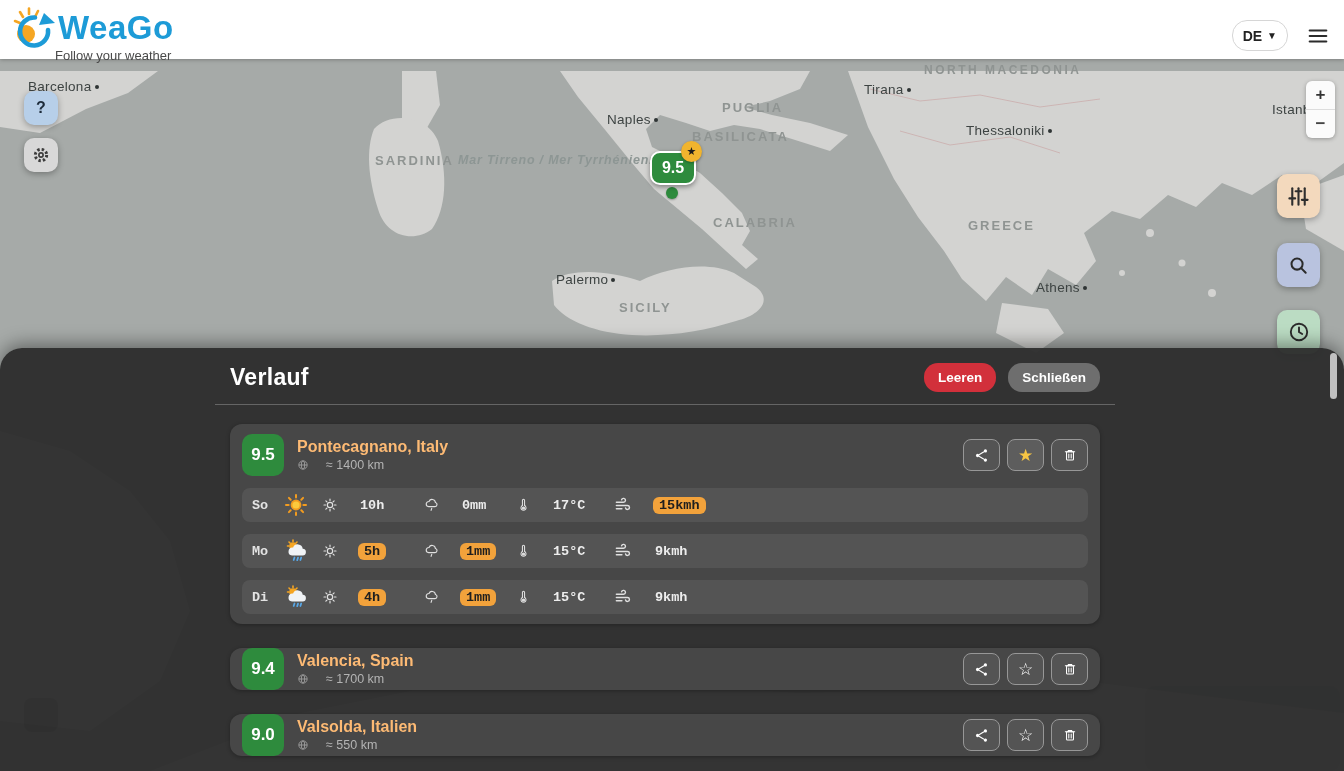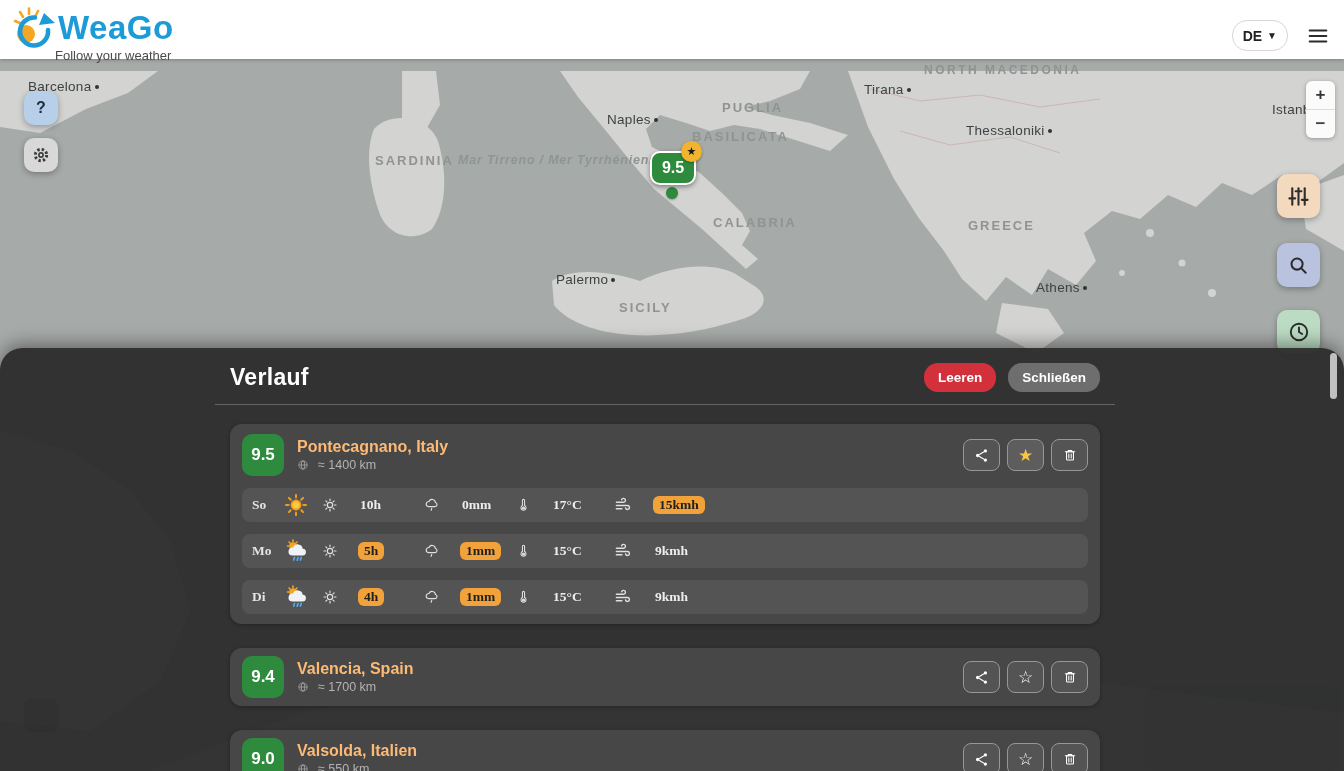--- a/index.html
+++ b/index.html
@@ -72,38 +72,38 @@
   .panel-btns { display:flex; gap:12px; }
   .pill { border:none; border-radius:14px; padding:7px 14px; font-size:13.5px; font-weight:600;
           color:#fff; cursor:pointer; font-family:"Liberation Sans", sans-serif; }
   .pill.red  { background:#d2303b; }
   .pill.gray { background:#6e6e6e; }
   .separator { height:1px; background:rgba(255,255,255,.25); }
 
   .card { background:#474747; border-radius:12px; margin:0 15px 24px 15px; padding:10px 12px;
           box-shadow:0 1px 4px rgba(0,0,0,.3); }
   .card.first { margin-top:19px; }
-  .card.compact { padding:8px 12px; }
+  .card.compact { padding:0 12px; }
   .card-head { display:flex; align-items:center; gap:13px; }
   .score { width:42px; height:42px; background:#2e8b3d; border-radius:10px; color:#fff;
            font-size:17px; font-weight:bold; display:flex; align-items:center; justify-content:center;
            flex:none; }
   .tb .title { font-size:16px; font-weight:bold; color:#fdba74; }
-  .tb .dist  { display:flex; align-items:center; gap:9px; font-size:12.5px; color:#b3b3b3; margin-top:2px;text-align:center; }
+  .tb .dist  { display:flex; align-items:center; gap:17px; font-size:12.5px; color:#b3b3b3; margin-top:2px;text-align:center; }
   .entry-actions { margin-left:auto; display:flex; gap:7px; }
   .act-btn { width:37px; height:32px; border-radius:8px; border:1px solid #979797;
              background:rgba(255,255,255,.07); display:flex; align-items:center; justify-content:center;
              cursor:pointer; color:#fff; }
   .act-btn .star-glyph { font-size:17px; color:#fff; line-height:1; font-family:"DejaVu Sans", sans-serif; }
   .act-btn.fav { background:rgba(255,255,255,.12); }
   .act-btn.fav .star-glyph { color:#f6c544; }
 
   .wrow { height:34px; background:#545454; border-radius:8px; margin-top:12px;
           display:flex; align-items:center; padding:0 10px;
-          font-family:Liberation Serif, serif; font-weight:bold; font-size:13.5px; color:#ededed; }
+          font-family:Liberation Mono, monospace; font-weight:bold; font-size:13.5px; color:#ededed; }
   .wrow .day  { width:32px; color:#e3e3e3; }
   .wrow .cond { width:38px; display:flex; align-items:center; }
   .metric { display:flex; align-items:center; gap:20px; }
   .m-sun  { width:102px; }
   .m-rain { width:92px;  }
   .m-temp { width:98px;  }
   .val { padding:1px 2px; border-radius:6px; }
   .val.hl { background:#f2a23b; color:#1f1f1f; padding:1px 6px; }
 
   .panel-scroll { position:absolute; right:7px; top:5px; width:7px; height:46px; border-radius:4px;

